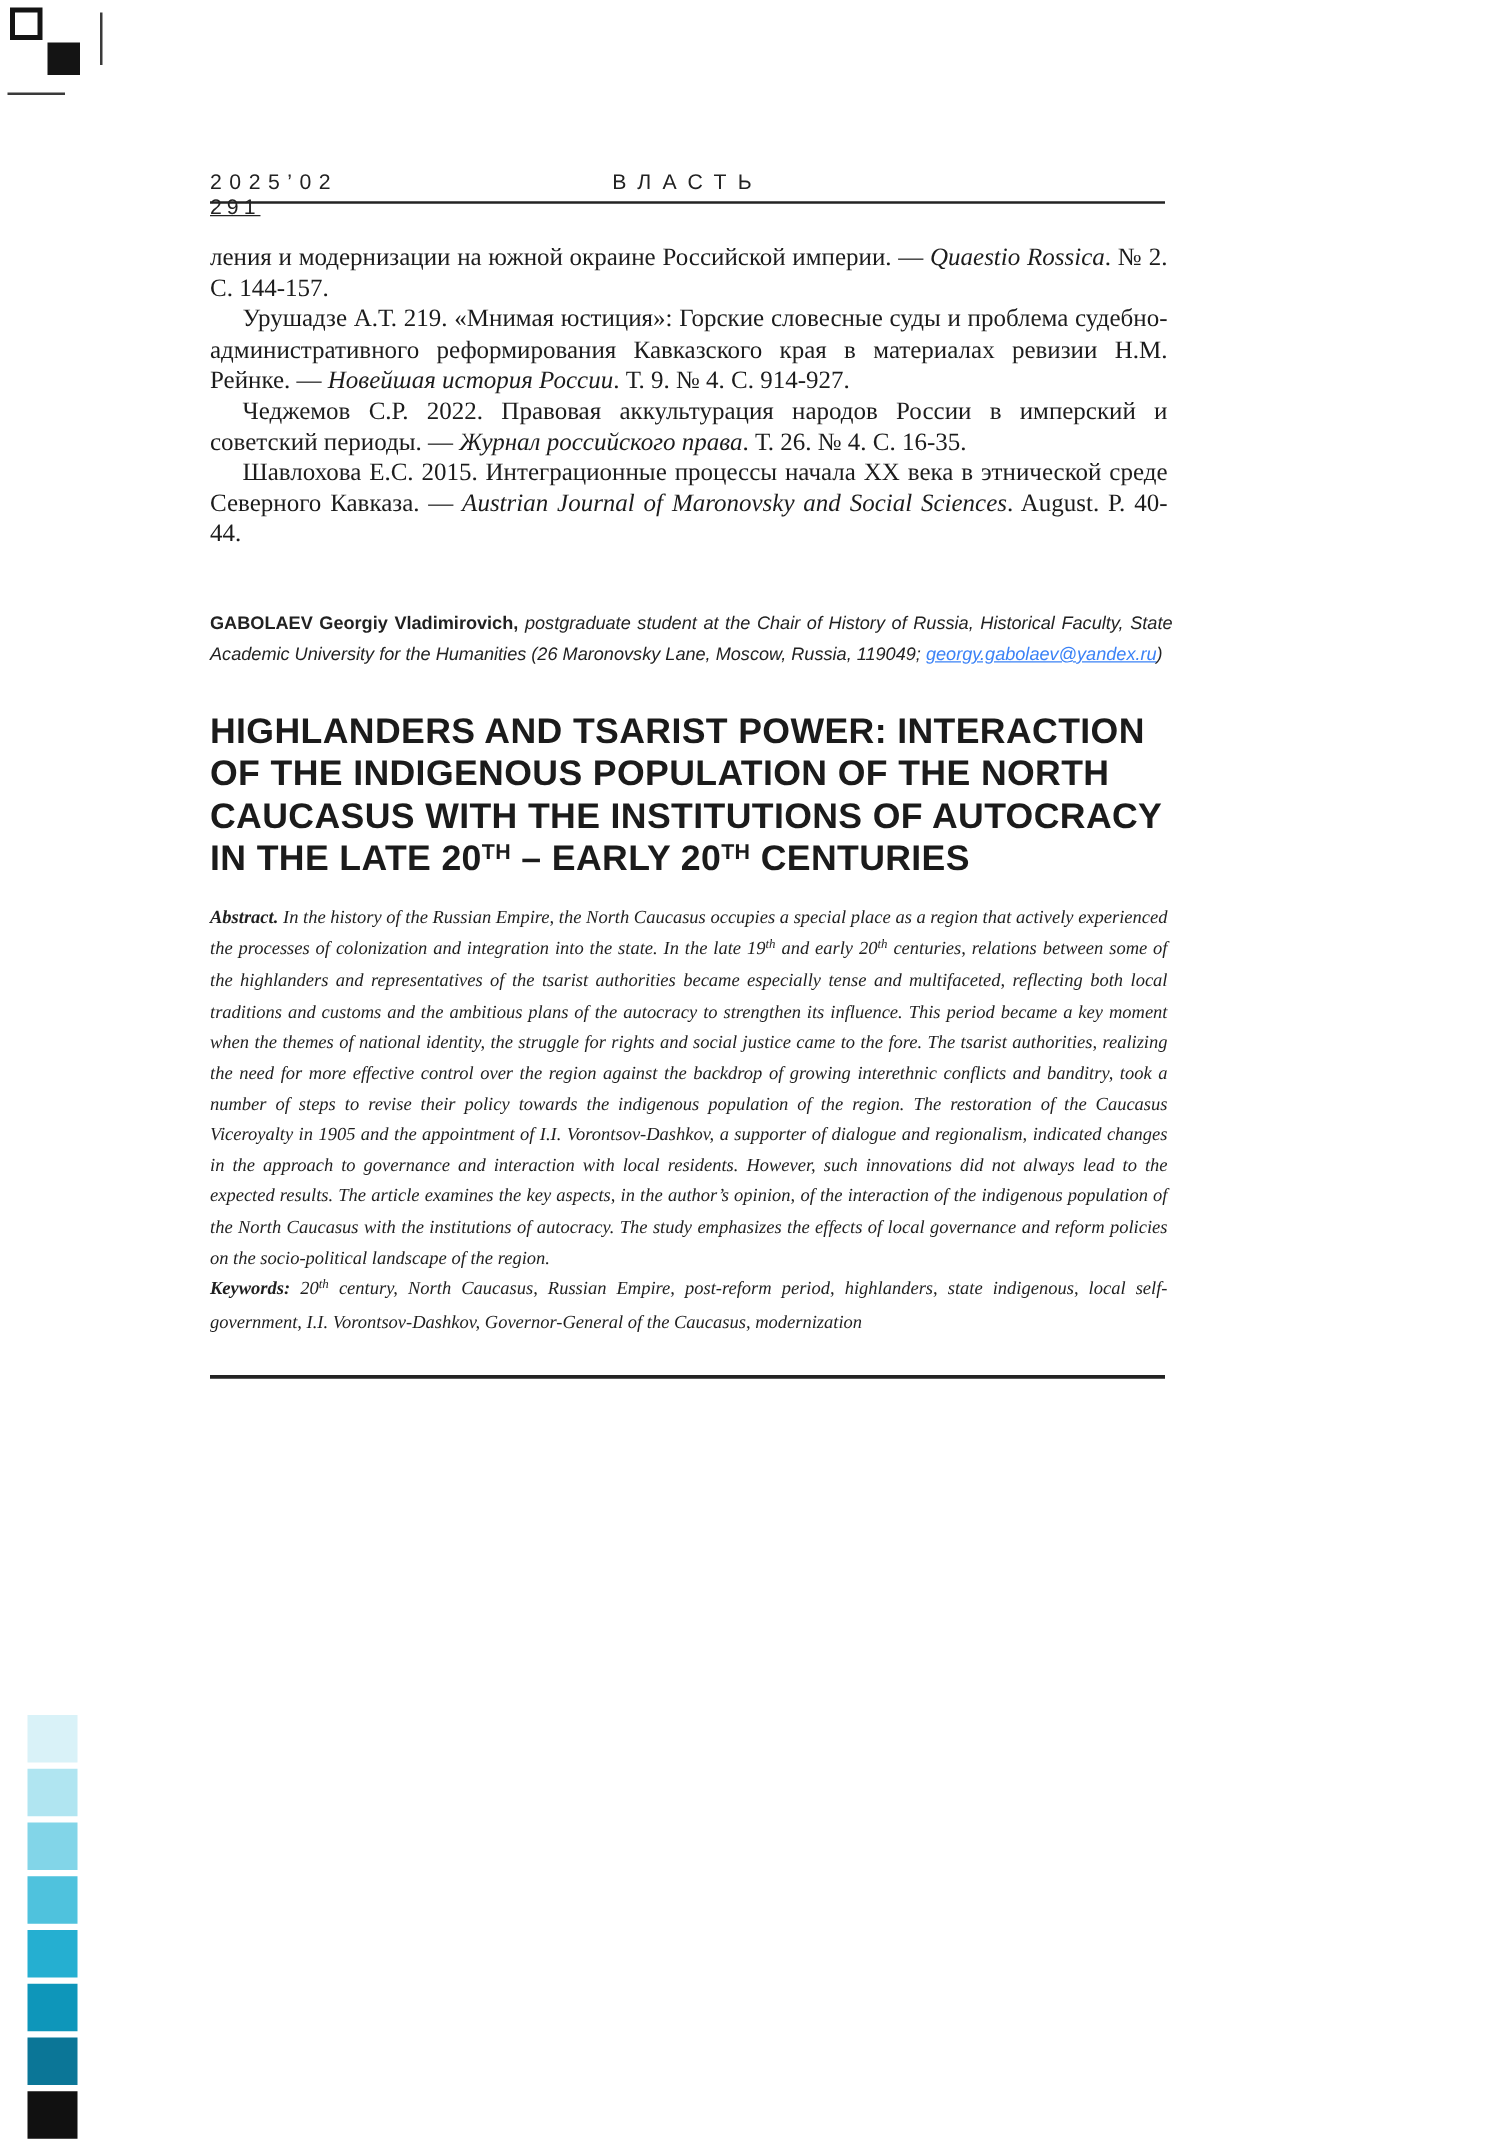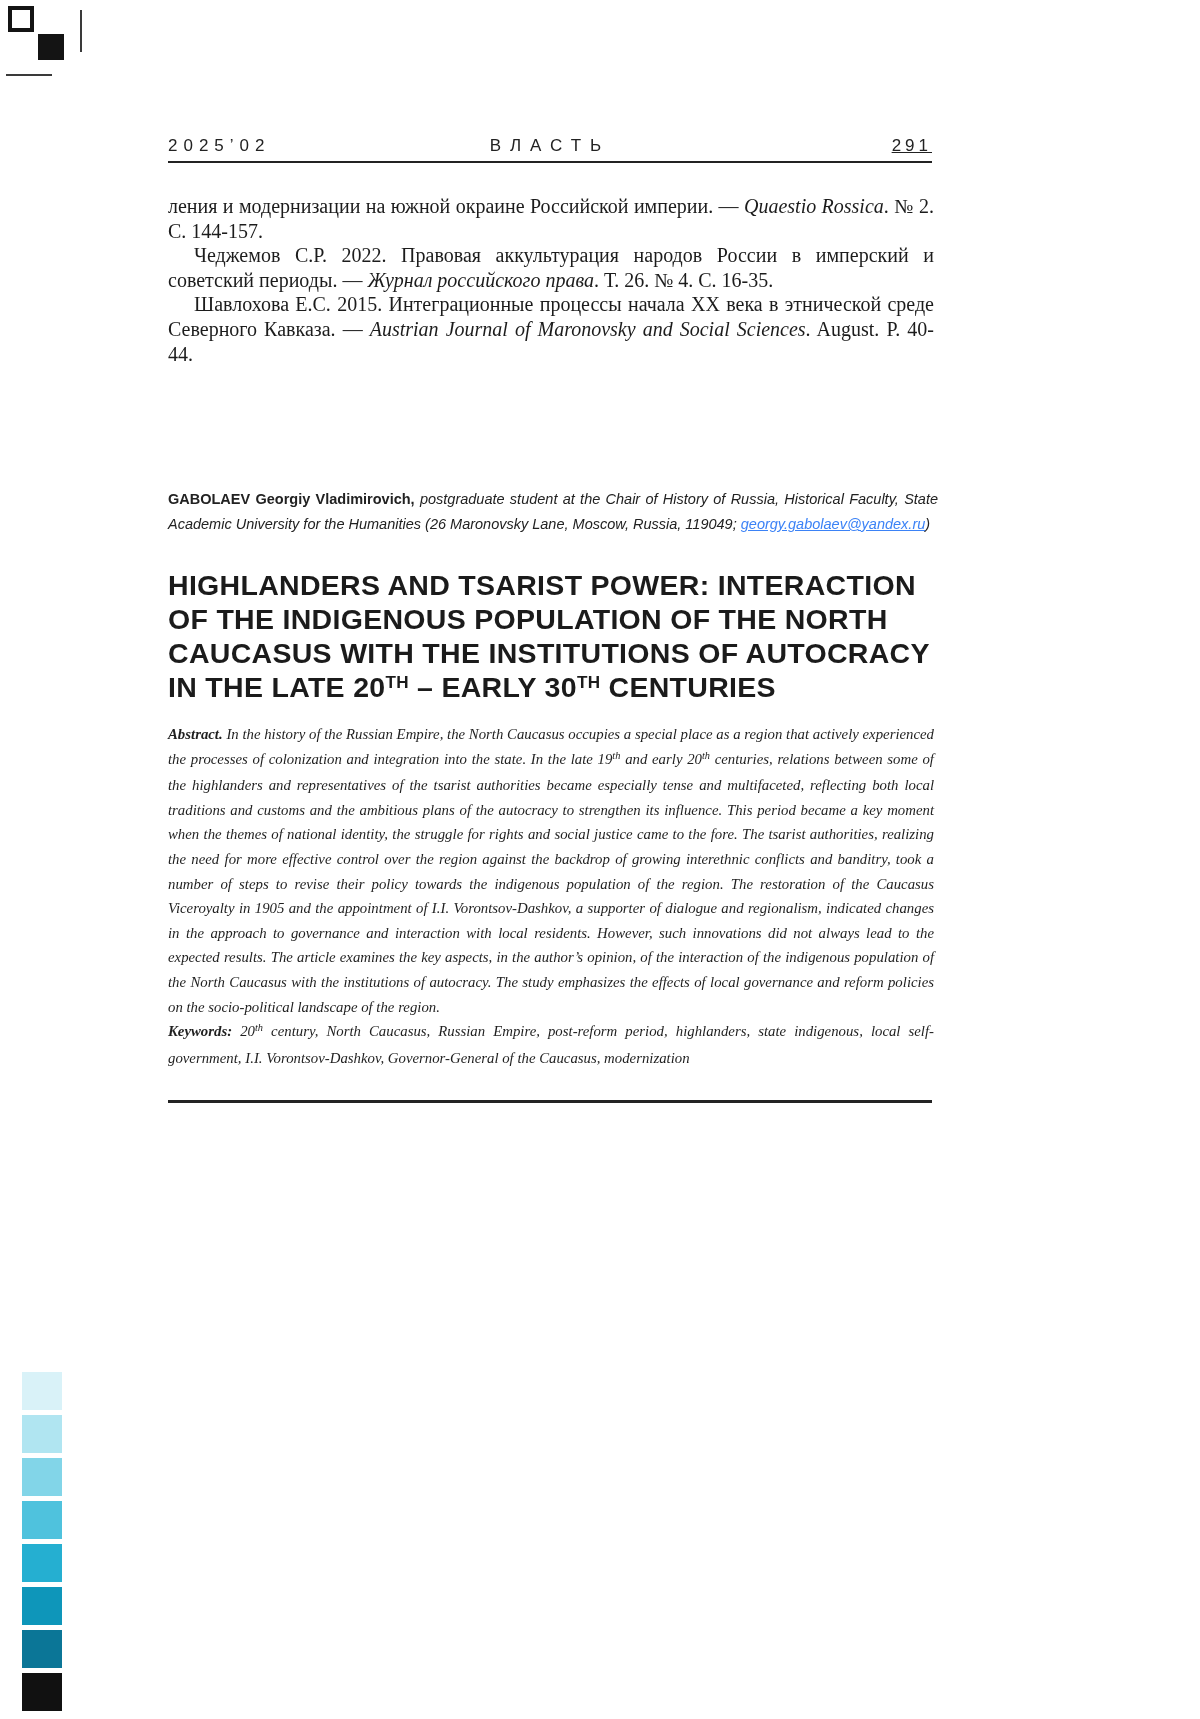--- a/index.html
+++ b/index.html
@@ -1,15 +1,15 @@
 <!DOCTYPE html>
 <html><head>
 <meta charset="utf-8">
 <style>
-  * { margin:0; padding:0; box-sizing:border-box; }
+  * { margin:0; padding:0; box-sizing:border-box;flex-direction:column; }
   html,body { width:1200px; height:1719px; }
   body {
     background:#ffffff;
     position:relative;
     font-family:"Liberation Serif", serif;
     color:#1c1c1c;
     overflow:hidden;
   }
 
   
@@ -94,28 +94,29 @@
 
 <div class="header-row">
   <span class="header-issue">2025’02</span>
   <span class="header-title">ВЛАСТЬ</span>
   <span class="header-page">291</span>
 </div>
 <div class="header-rule"></div>
 
 <div class="refs">
   <p><span>ления и модернизации на южной окраине Российской империи. — </span><span class="it">Quaestio Rossica</span><span>. № 2. С. 144-157.</span></p>
+  <p class="indent"><span>Урушадзе А.Т. 219. «Мнимая юстиция»: Горские словесные суды и проблема судебно-административного реформирования Кавказского края в материалах ревизии Н.М. Рейнке. — </span><span class="it">Новейшая история России</span><span>. Т. 9. № 4. С. 914-927.</span></p>
   <p class="indent"><span>Чеджемов С.Р. 2022. Правовая аккультурация народов России в имперский и советский периоды. — </span><span class="it">Журнал российского права</span><span>. Т. 26. № 4. С. 16-35.</span></p>
   <p class="indent"><span>Шавлохова Е.С. 2015. Интеграционные процессы начала XX века в этнической среде Северного Кавказа. — </span><span class="it">Austrian Journal of Maronovsky and Social Sciences</span><span>. August. P. 40-44.</span></p>
 </div>
 
 <div class="author-block">
   <span class="author-name">GABOLAEV Georgiy Vladimirovich,</span><span class="author-rest"> postgraduate student at the Chair of History of Russia, Historical Faculty, State Academic University for the Humanities (26 Maronovsky Lane, Moscow, Russia, 119049; </span><span class="author-email">georgy.gabolaev@yandex.ru</span><span class="author-rest">)</span>
 </div>
 
-<h1 class="article-title"><span>HIGHLANDERS AND TSARIST POWER: INTERACTION OF THE INDIGENOUS POPULATION OF THE NORTH CAUCASUS WITH THE INSTITUTIONS OF AUTOCRACY IN THE LATE 20</span><sup>TH</sup><span> – EARLY 30</span><sup>TH</sup><span> CENTURIES</span></h1>
+<h1 class="article-title"><span>HIGHLANDERS AND TSARIST POWER: INTERACTION OF THE INDIGENOUS POPULATION OF THE NORTH CAUCASUS WITH THE INSTITUTIONS OF AUTOCRACY IN THE LATE 20</span><sup>TH</sup><span> – EARLY 20</span><sup>TH</sup><span> CENTURIES</span></h1>
 
 <div class="abstract-block">
   <p><span class="lbl">Abstract.</span><span> In the history of the Russian Empire, the North Caucasus occupies a special place as a region that actively experienced the processes of colonization and integration into the state. In the late 19</span><sup>th</sup><span> and early 20</span><sup>th</sup><span> centuries, relations between some of the highlanders and representatives of the tsarist authorities became especially tense and multifaceted, reflecting both local traditions and customs and the ambitious plans of the autocracy to strengthen its influence. This period became a key moment when the themes of national identity, the struggle for rights and social justice came to the fore. The tsarist authorities, realizing the need for more effective control over the region against the backdrop of growing interethnic conflicts and banditry, took a number of steps to revise their policy towards the indigenous population of the region. The restoration of the Caucasus Viceroyalty in 1905 and the appointment of I.I. Vorontsov-Dashkov, a supporter of dialogue and regionalism, indicated changes in the approach to governance and interaction with local residents. However, such innovations did not always lead to the expected results. The article examines the key aspects, in the author’s opinion, of the interaction of the indigenous population of the North Caucasus with the institutions of autocracy. The study emphasizes the effects of local governance and reform policies on the socio-political landscape of the region.</span></p>
   <p class="keywords-par"><span class="lbl">Keywords:</span><span> 20</span><sup>th</sup><span> century, North Caucasus, Russian Empire, post-reform period, highlanders, state indigenous, local self-government, I.I. Vorontsov-Dashkov, Governor-General of the Caucasus, modernization</span></p>
 </div>
 
 <div class="bottom-rule"></div>
 
 </body></html>

